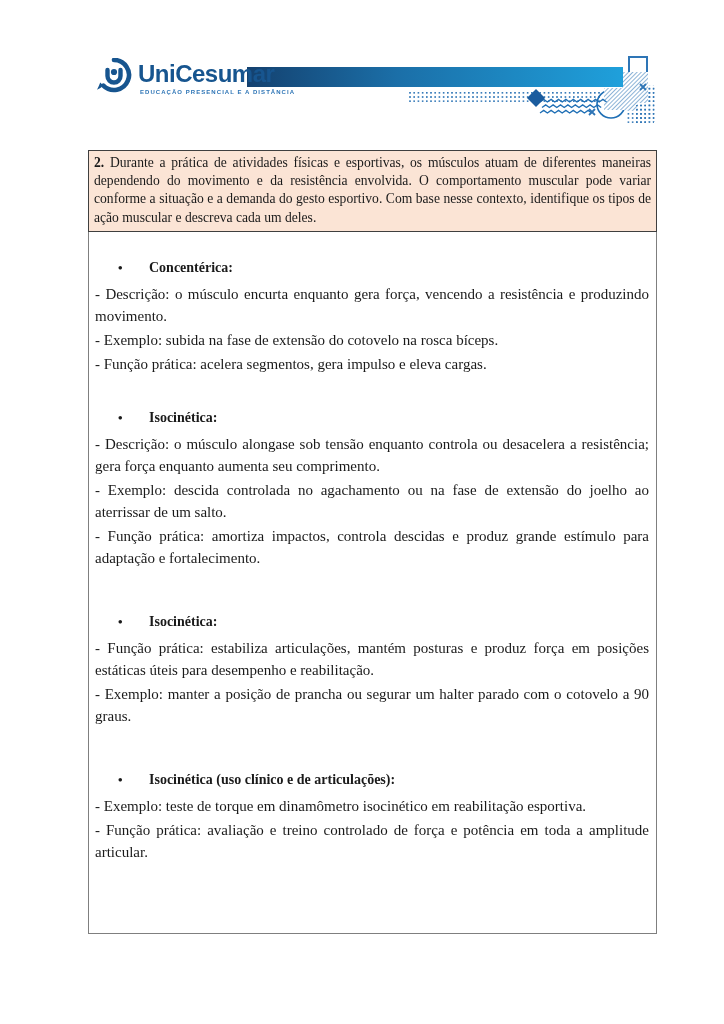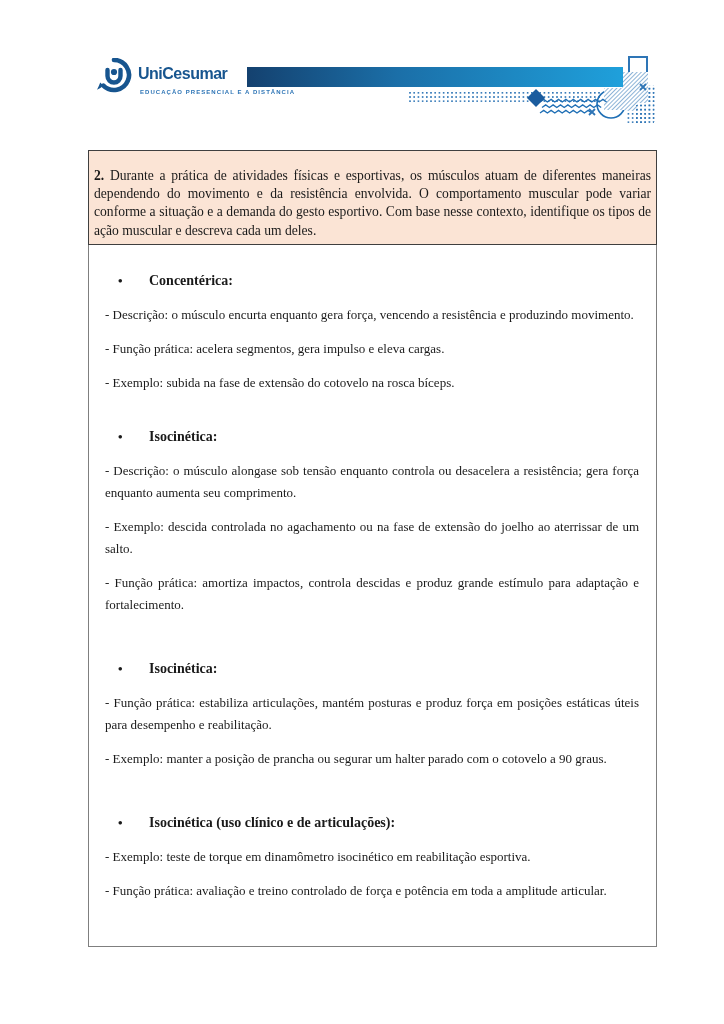--- a/index.html
+++ b/index.html
@@ -15,35 +15,35 @@
 
   
   .header { position:absolute; left:0; top:0; width:724px; height:145px; }
   .deco-svg { position:absolute; left:90px; top:50px; width:580px; height:95px; }
 
   .logo { position:absolute; left:94px; top:58px; display:flex; align-items:flex-start; }
   .logo-icon-svg { width:40px; height:42px; margin-right:4px; }
   .logo-texts { display:flex; flex-direction:column; }
   .logo-wordmark {
     font-family:"Liberation Sans", sans-serif;
-    font-weight:bold; font-size:16px; line-height:26px;
+    font-weight:bold; font-size:24px; line-height:26px;
     color:#17558f; letter-spacing:-0.5px; margin-top:3px;
   }
   .logo-tagline {
     font-family:"Liberation Sans", sans-serif;
     font-weight:bold; font-size:6px; letter-spacing:1.05px;
     color:#2e75b6; margin-top:2px; margin-left:2px; white-space:nowrap;
   }
 
   
   .qa-table { position:absolute; left:88px; top:150px; width:569px; }
   .question-row {
     background:#fbe4d5;
     border:1px solid #3f3f3f;
-    padding:16px 5px 4px 5px;
+    padding:3px 5px 4px 5px;
     font-size:13.6px; line-height:18.2px;
     text-align:justify;
   }
   .qnum { font-weight:bold; }
   .answer-row {
     border:1px solid #7f7f7f;
     border-top:none;
     height:702px;
     padding:8px 5px 0 4px;
     background:#ffffff;
@@ -51,23 +51,23 @@
   .sec-head {
     font-weight:bold; font-size:14px; line-height:22px;
     padding-left:25px;
     margin:32px 0 4px 0;
     display:flex;
   }
   .section:nth-of-type(1) .sec-head { margin-top:17px; }
   .section:nth-of-type(3) .sec-head, .section:nth-of-type(4) .sec-head { margin-top:42px; }
   .bullet { display:inline-block; width:31px; font-size:13px; }
   .answer-row p {
-    font-size:13px; line-height:22px;
+    font-size:15px; line-height:22px;
     text-align:justify;
-    margin:12px;
+    margin:2px;
   }
 </style>
 </head>
 <body>
 
 <div class="page">
 
   <div class="header">
 
     <svg class="deco-svg" viewBox="0 0 580 95" xmlns="http://www.w3.org/2000/svg" aria-hidden="true">
@@ -141,22 +141,22 @@
     </div>
 
     <div class="answer-row">
 
       <div class="section">
         <div class="sec-head">
           <span class="bullet">•</span>
           <span>Concentérica:</span>
         </div>
         <p>- Descrição: o músculo encurta enquanto gera força, vencendo a resistência e produzindo movimento.</p>
+        <p>- Exemplo: subida na fase de extensão do cotovelo na rosca bíceps.</p>
         <p>- Função prática: acelera segmentos, gera impulso e eleva cargas.</p>
-        <p>- Exemplo: subida na fase de extensão do cotovelo na rosca bíceps.</p>
       </div>
 
       <div class="section">
         <div class="sec-head">
           <span class="bullet">•</span>
           <span>Isocinética:</span>
         </div>
         <p>-  Descrição: o músculo alongase sob tensão enquanto controla ou desacelera a resistência; gera força enquanto aumenta seu comprimento.</p>
         <p>- Exemplo: descida controlada no agachamento ou na fase de extensão do joelho ao aterrissar de um salto.</p>
         <p>- Função prática: amortiza impactos, controla descidas e produz grande estímulo para adaptação e fortalecimento.</p>

